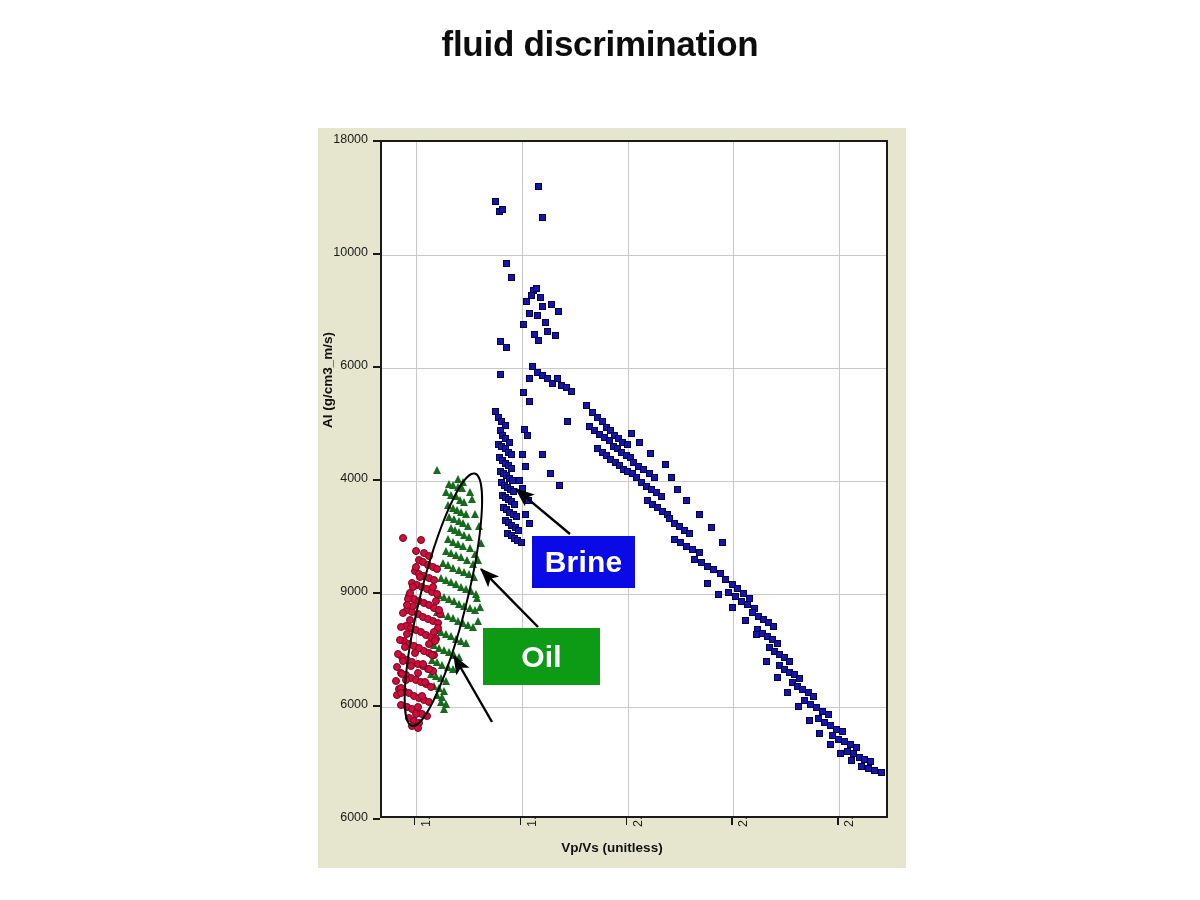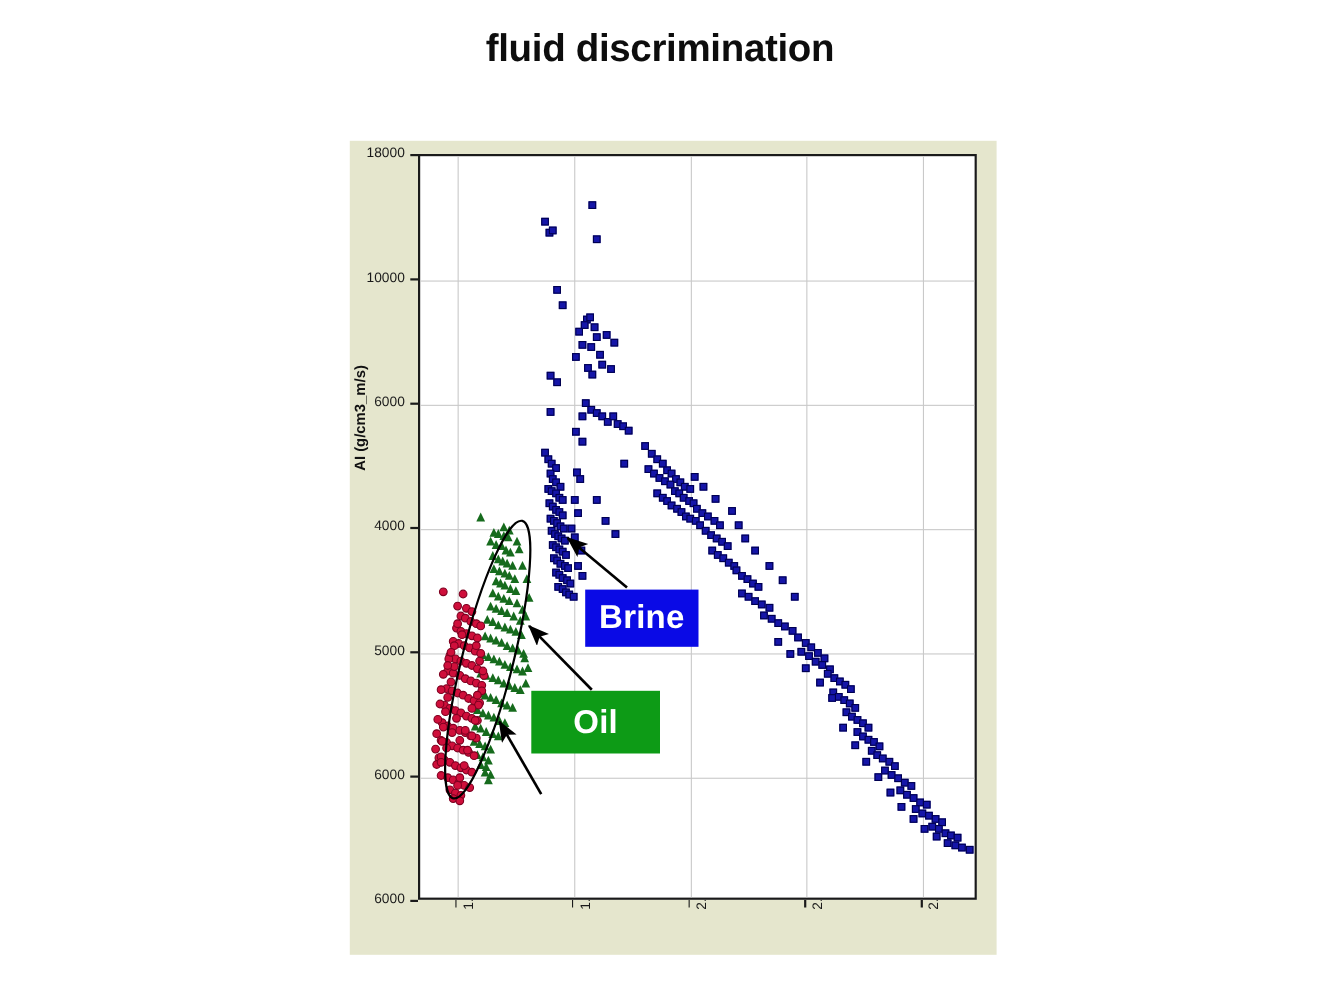--- a/index.html
+++ b/index.html
@@ -164,25 +164,26 @@
 
 <div id="slide">
 
   <div id="title">
     <div>fluid discrimination</div>
   </div>
 
   <div id="chart-panel">
 
     <div id="ylabel">AI  (g/cm3_m/s)</div>
+    <div id="xlabel">Vp/Vs (unitless)</div>
 
     <div id="ytick-labels">
         <div class="ytick-label" style="width: 50px; left: 0px; top: 682px; right: auto;">6000</div>
         <div class="ytick-label" style="width: 50px; left: 0px; top: 569px; right: auto;">6000</div>
-        <div class="ytick-label" style="width: 50px; left: 0px; top: 456px; right: auto;">5000</div>
+        <div class="ytick-label" style="width: 50px; left: 0px; top: 456px; right: auto;">9000</div>
         <div class="ytick-label" style="width: 50px; left: 0px; top: 343px; right: auto;">4000</div>
         <div class="ytick-label" style="width: 50px; left: 0px; top: 230px; right: auto;">6000</div>
         <div class="ytick-label" style="width: 50px; left: 0px; top: 117px; right: auto;">10000</div>
         <div class="ytick-label" style="width: 50px; left: 0px; top: 4px; right: auto;">18000</div>
       </div>
     <div id="ytick-marks">
         <div class="ytick-mark" style="left: 55px; top: 690px;"></div>
         <div class="ytick-mark" style="left: 55px; top: 577px;"></div>
         <div class="ytick-mark" style="left: 55px; top: 464px;"></div>
         <div class="ytick-mark" style="left: 55px; top: 351px;"></div>

